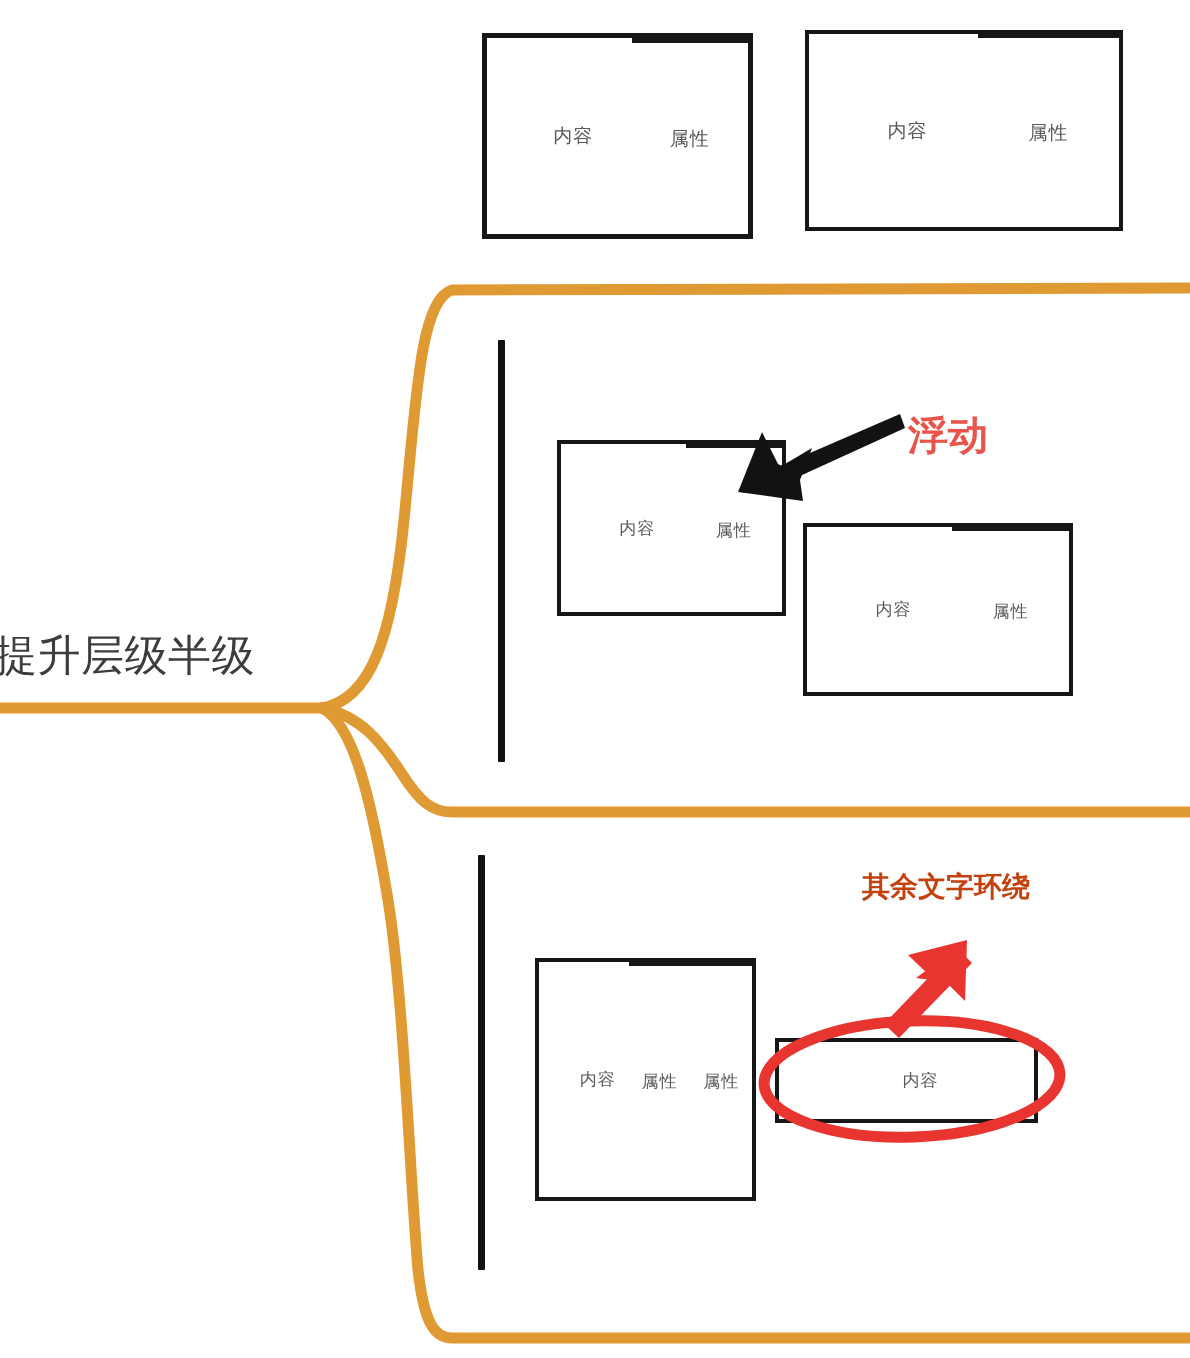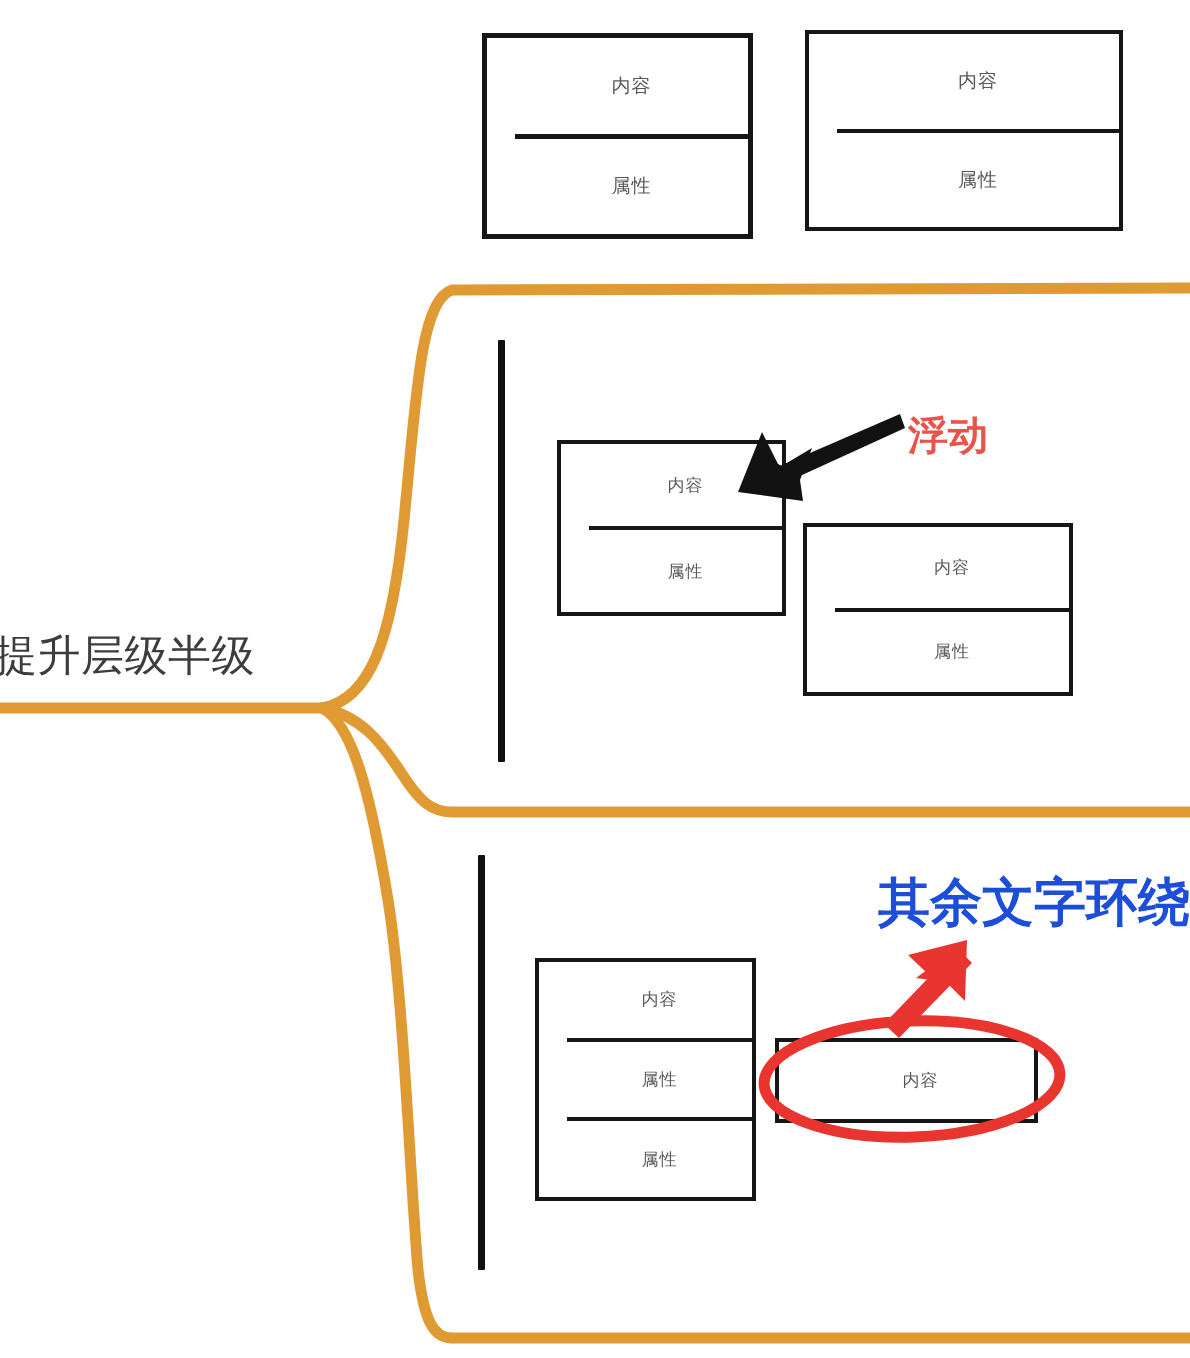--- a/index.html
+++ b/index.html
@@ -35,21 +35,21 @@
     letter-spacing: 0.5px;
     z-index: 30;
   }
 
   
   .dbox {
     position: absolute;
     background: #ffffff;
     border: 5px solid #161616;
     display: flex;
-    flex-direction: column;
+    flex-direction: row;
     z-index: 10;
     padding-left: 28px;
   }
   .dbox.thin { border-width: 4px; }
   .drow {
     flex: 1 1 auto;
     display: flex;
     align-items: center;
     justify-content: center;
     color: #585858;
@@ -71,21 +71,21 @@
 
   
   .red-label {
     position: absolute;
     color: #e8534a;
     font-weight: bold;
     white-space: nowrap;
     z-index: 45;
   }
   #annot-float  { font-size: 40px; left: 908px; top: 395px; margin-top: 13px; }
-  #annot-wrap   { font-size: 52px; left: 862px; top: 868px; color: #1d4ed8; margin-left: 16px; }
+  #annot-wrap   { font-size: 28px; left: 862px; top: 868px; color: #c2410c; }
 </style>
 </head>
 <body>
 
 <div id="canvas">
 
   <svg id="branch-svg" viewBox="0 0 1190 1358" preserveAspectRatio="none">
     <g fill="none" stroke="#e09a33" stroke-width="11" stroke-linecap="round" stroke-linejoin="round">
 
       <path d="M -10 708 L 322 708"></path>

